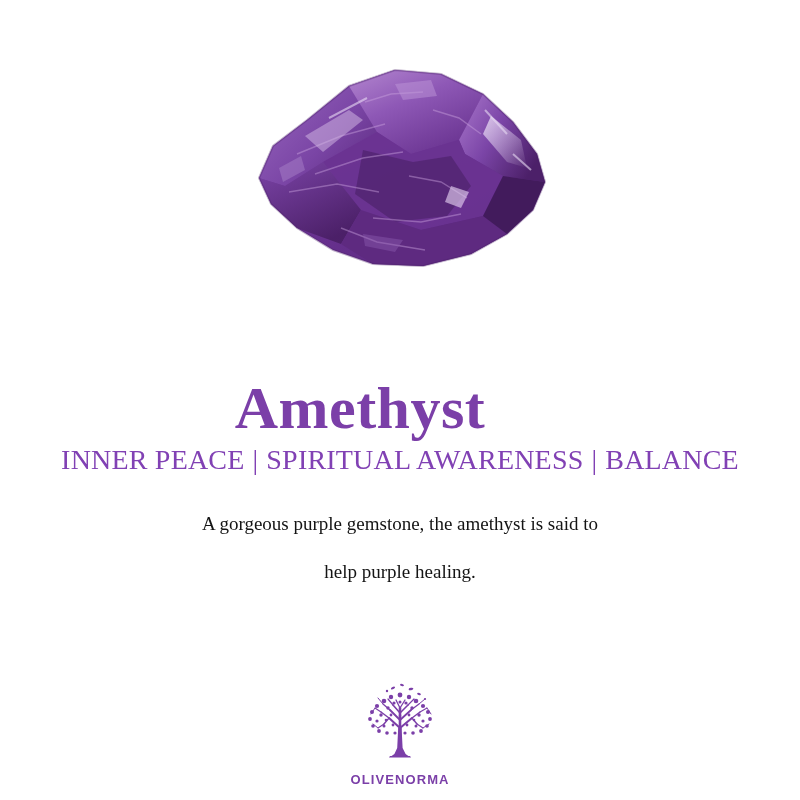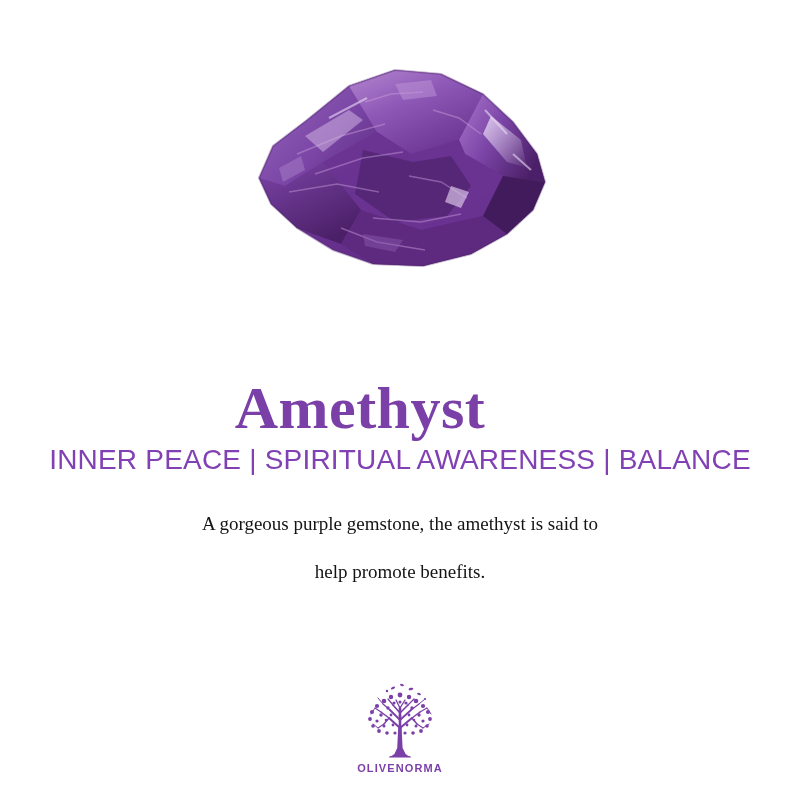--- a/index.html
+++ b/index.html
@@ -63,21 +63,21 @@
     line-height: 1.08;
   }
 
   
   .keywords {
     position: absolute;
     top: 443px;
     left: 0;
     width: 800px;
     text-align: center;
-    font-family: Liberation Sans, sans-serif;
+    font-family: Liberation Serif, serif;
     font-size: 28px;
     font-weight: 400;
     letter-spacing: 0.2px;
     color: #8141B4;
     white-space: nowrap;
     line-height: 1.2;
   }
   .kw-sep {
     display: inline-block;
     padding: 0 8px;
@@ -108,23 +108,23 @@
     display: flex;
     flex-direction: column;
     align-items: center;
   }
   .logo-mark {
     width: 86px;
     height: 80px;
     display: block;
   }
   .logo-text {
-    margin-top: 0;
+    margin-top: 10px;
     font-family: "Liberation Sans", sans-serif;
-    font-size: 11px;
+    font-size: 13px;
     font-weight: 700;
     letter-spacing: 1.1px;
     color: #7B3FA8;
   }
 </style>
 </head>
 <body>
 
 <div class="card">
 
@@ -211,21 +211,21 @@
   </div>
 
   <h1 class="title">Amethyst</h1>
 
   <div class="keywords">
     <span>INNER PEACE</span><span class="kw-sep">|</span><span>SPIRITUAL AWARENESS</span><span class="kw-sep">|</span><span>BALANCE</span>
   </div>
 
   <div class="description">
     <span class="desc-line">A gorgeous purple gemstone, the amethyst is said to</span>
-    <span class="desc-line">help promote benefits.</span>
+    <span class="desc-line">help purple healing.</span>
   </div>
 
   <div class="logo">
     <svg class="logo-mark" viewBox="0 0 86 80" xmlns="http://www.w3.org/2000/svg">
       <g fill="#7B3FA8">
 
         <path d="M41.2,46 L44.6,46 L45.6,66 L48.6,72 L51.4,74 L34.6,74 L37.4,72 L40.2,66 Z"></path>
 
         <path d="M33,74 L53,74 L54,75.6 L32,75.6 Z"></path>
       </g>

